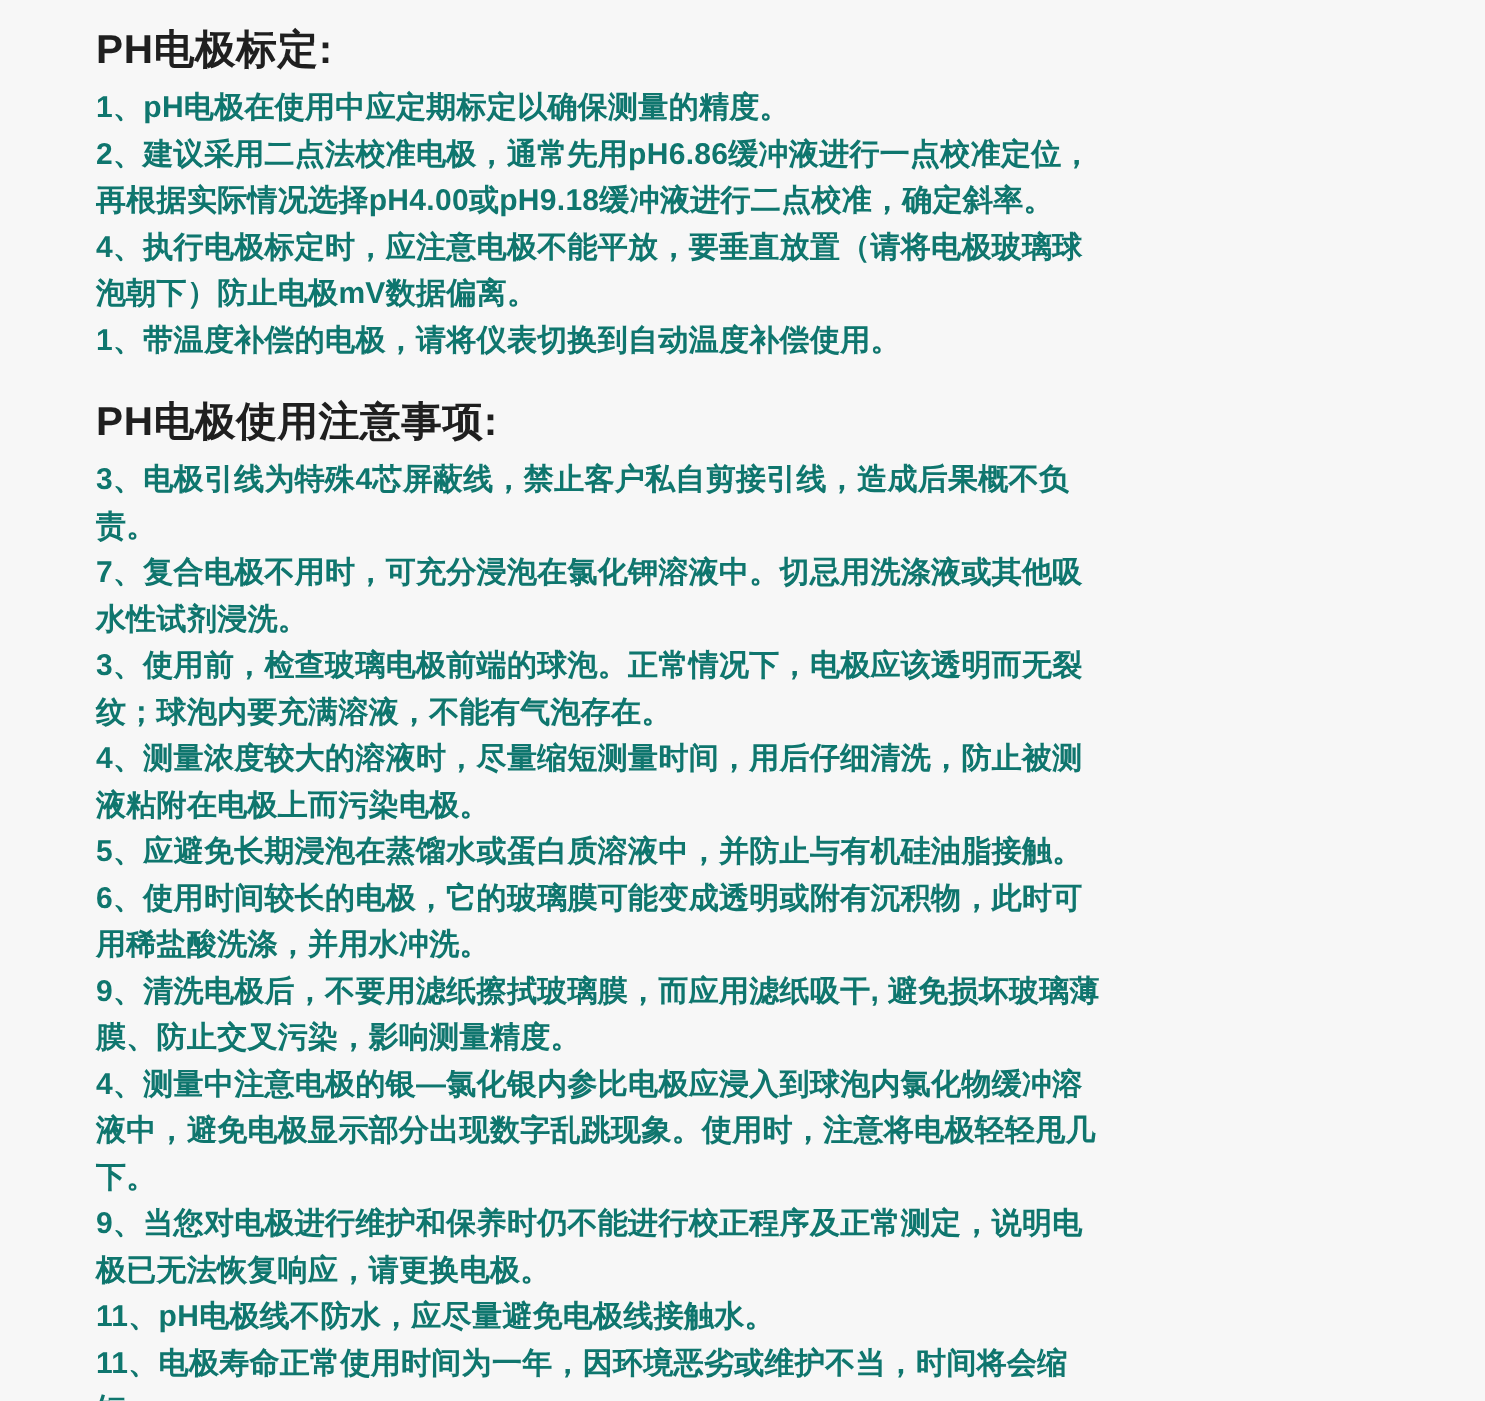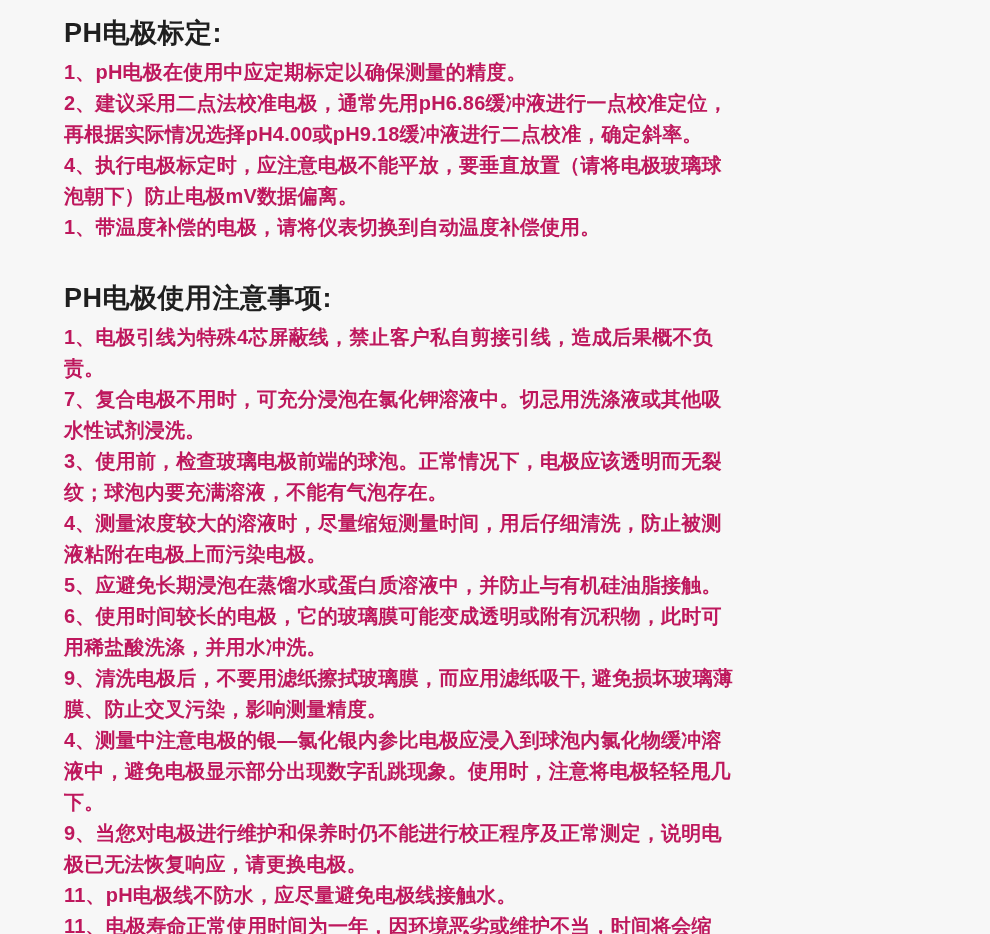--- a/index.html
+++ b/index.html
@@ -21,48 +21,48 @@
   }
   .section-title {
     margin: 0 0 4px 0;
     font-size: 27px;
     line-height: 40px;
     font-weight: 700;
     color: #1f1f1f;
     letter-spacing: 0.5px;
   }
   .section-precautions .section-title {
-    margin-top: 35px;
+    margin-top: 18px;
   }
   .list-item {
     margin: 0;
     font-size: 20px;
     line-height: 31px;
     font-weight: 600;
-    color: #be185d;
+    color: #0f766e;
     letter-spacing: 0.2px;
     word-break: break-word;
   }
 </style>
 </head>
 <body>
 
 <div class="page">
 
   <section class="section-calibration">
     <h1 class="section-title">PH电极标定:</h1>
     <p class="list-item">1、pH电极在使用中应定期标定以确保测量的精度。</p>
     <p class="list-item">2、建议采用二点法校准电极，通常先用pH6.86缓冲液进行一点校准定位，再根据实际情况选择pH4.00或pH9.18缓冲液进行二点校准，确定斜率。</p>
     <p class="list-item">4、执行电极标定时，应注意电极不能平放，要垂直放置（请将电极玻璃球泡朝下）防止电极mV数据偏离。</p>
     <p class="list-item">1、带温度补偿的电极，请将仪表切换到自动温度补偿使用。</p>
   </section>
 
   <section class="section-precautions">
     <h1 class="section-title">PH电极使用注意事项:</h1>
-    <p class="list-item">1、电极引线为特殊4芯屏蔽线，禁止客户私自剪接引线，造成后果概不负责。</p>
+    <p class="list-item">3、电极引线为特殊4芯屏蔽线，禁止客户私自剪接引线，造成后果概不负责。</p>
     <p class="list-item">7、复合电极不用时，可充分浸泡在氯化钾溶液中。切忌用洗涤液或其他吸水性试剂浸洗。</p>
     <p class="list-item">3、使用前，检查玻璃电极前端的球泡。正常情况下，电极应该透明而无裂纹；球泡内要充满溶液，不能有气泡存在。</p>
     <p class="list-item">4、测量浓度较大的溶液时，尽量缩短测量时间，用后仔细清洗，防止被测液粘附在电极上而污染电极。</p>
     <p class="list-item">5、应避免长期浸泡在蒸馏水或蛋白质溶液中，并防止与有机硅油脂接触。</p>
     <p class="list-item">6、使用时间较长的电极，它的玻璃膜可能变成透明或附有沉积物，此时可用稀盐酸洗涤，并用水冲洗。</p>
     <p class="list-item">9、清洗电极后，不要用滤纸擦拭玻璃膜，而应用滤纸吸干, 避免损坏玻璃薄膜、防止交叉污染，影响测量精度。</p>
     <p class="list-item">4、测量中注意电极的银—氯化银内参比电极应浸入到球泡内氯化物缓冲溶液中，避免电极显示部分出现数字乱跳现象。使用时，注意将电极轻轻甩几下。</p>
     <p class="list-item">9、当您对电极进行维护和保养时仍不能进行校正程序及正常测定，说明电极已无法恢复响应，请更换电极。</p>
     <p class="list-item">11、pH电极线不防水，应尽量避免电极线接触水。</p>
     <p class="list-item">11、电极寿命正常使用时间为一年，因环境恶劣或维护不当，时间将会缩短。</p>

